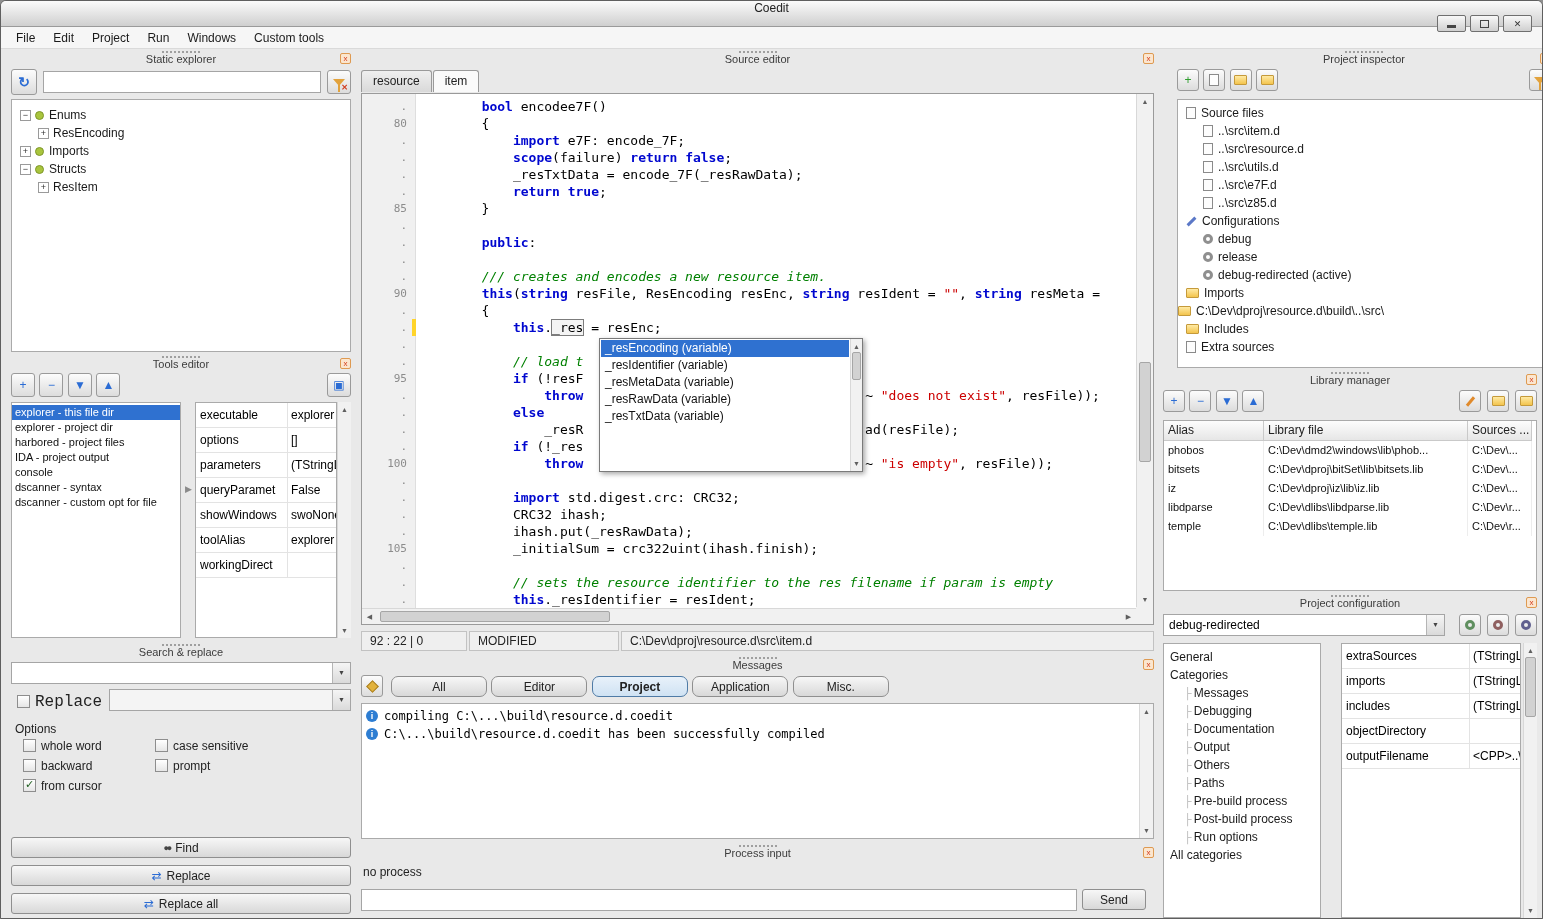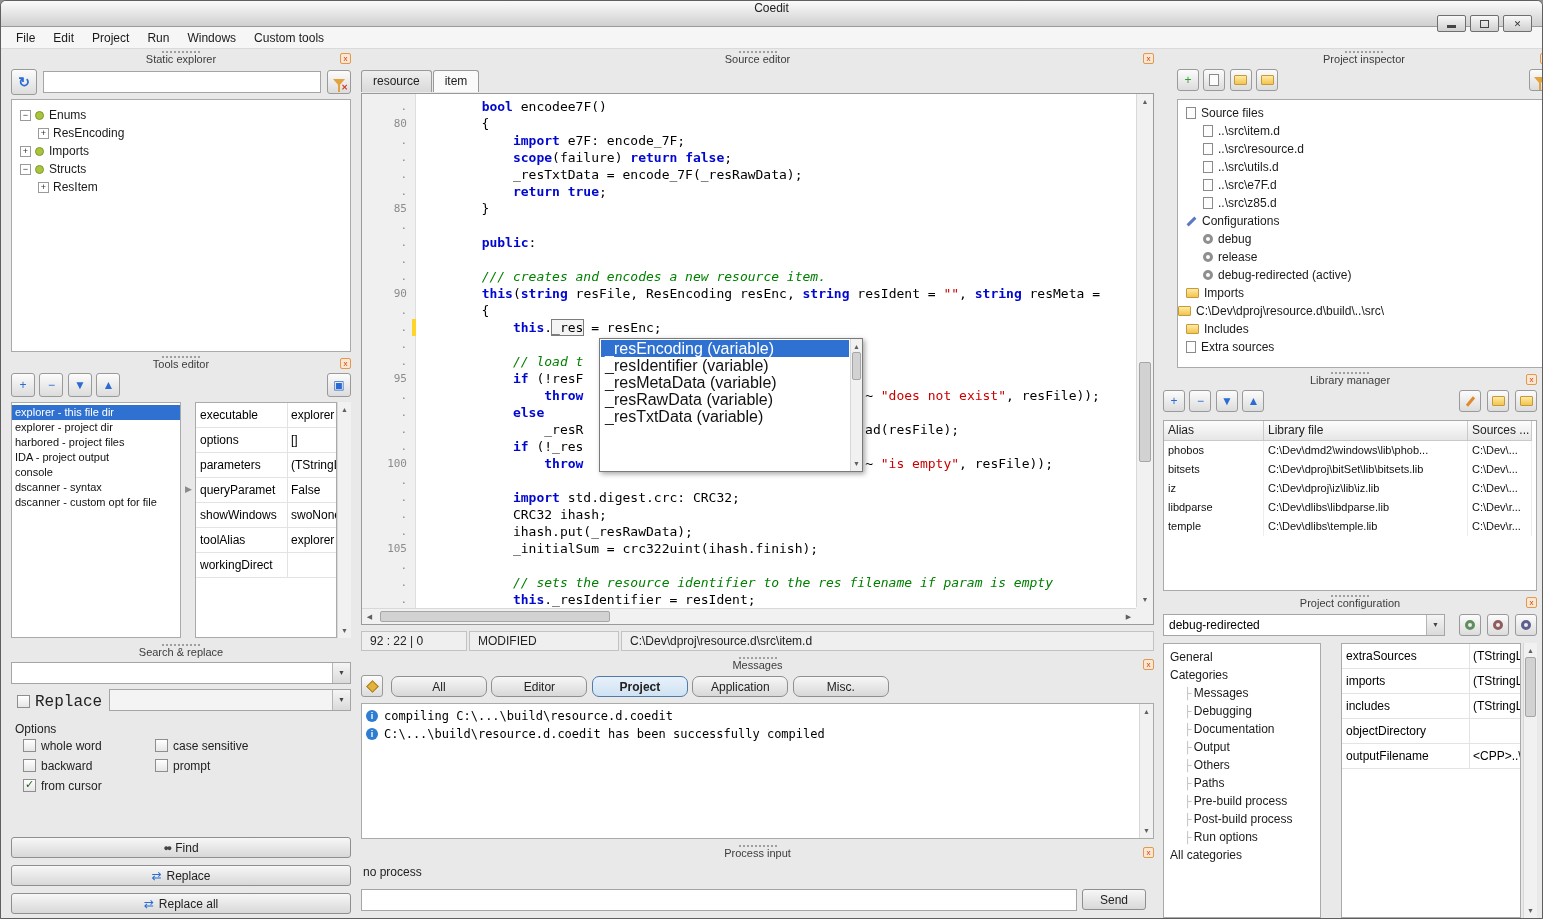--- a/index.html
+++ b/index.html
@@ -74,21 +74,21 @@
   .cl { position:relative; display:flex; height:17px; white-space:pre; font:13px/17px "DejaVu Sans Mono",monospace; }
   .gut { flex:0 0 50px; text-align:right; padding-right:5px; color:#8c8c8c; font-size:11px; line-height:17px; font-family:"DejaVu Sans Mono",monospace; }
   .mk { flex:0 0 4px; }
   .cl.mod .mk { background:#ffd42a; }
   .txt { padding-left:3px; color:#000; }
   .k { color:#0007cf; font-weight:bold; }
   .c { color:#008000; font-style:italic; }
   .s { color:#cc0000; }
   .boxed { outline:1px solid #7c7c7c; background:#f4f4f4; }
   .popup { position:absolute; left:237px; top:244px; width:264px; height:134px; background:#fff; border:1px solid #7a7a7a; box-shadow:2px 2px 5px rgba(0,0,0,.35); z-index:6; }
-  .pi { height:17px; font-size:16px; line-height:17px; padding-left:4px; white-space:nowrap; overflow:hidden; color:#111; }
+  .pi { height:17px; font-size:12px; line-height:17px; padding-left:4px; white-space:nowrap; overflow:hidden; color:#111; }
   .pi.sel { background:#2f71d0; color:#fff; }
 
   .statusbar { position:absolute; left:358px; top:580px; width:797px; height:24px; display:flex; gap:2px; padding:2px; }
   .scell { border:1px solid #c2c2c2; background:#efefef; font-size:12px; color:#222; padding:2px 8px; white-space:nowrap; overflow:hidden; }
 
   
   .mbtn { width:96px; height:21px; border:1px solid #8f8f8f; border-radius:7px; background:linear-gradient(#f7f7f7,#d8d8d8); font:12px "Liberation Sans",sans-serif; color:#222; }
   .mbtn.pressed { background:#dcE8f6; background:linear-gradient(#e8f1fa,#cfe2f3); border-color:#4f7ba6; font-weight:bold; }
   .mrow { display:flex; align-items:center; height:18px; padding-left:4px; font:12px "DejaVu Sans Mono",monospace; color:#000; white-space:nowrap; }
   .i-info { flex:0 0 12px; width:12px; height:12px; border-radius:50%; background:#2d7dd2; color:#fff; font:bold 9px/12px "Liberation Sans",sans-serif; text-align:center; margin-right:6px; }

